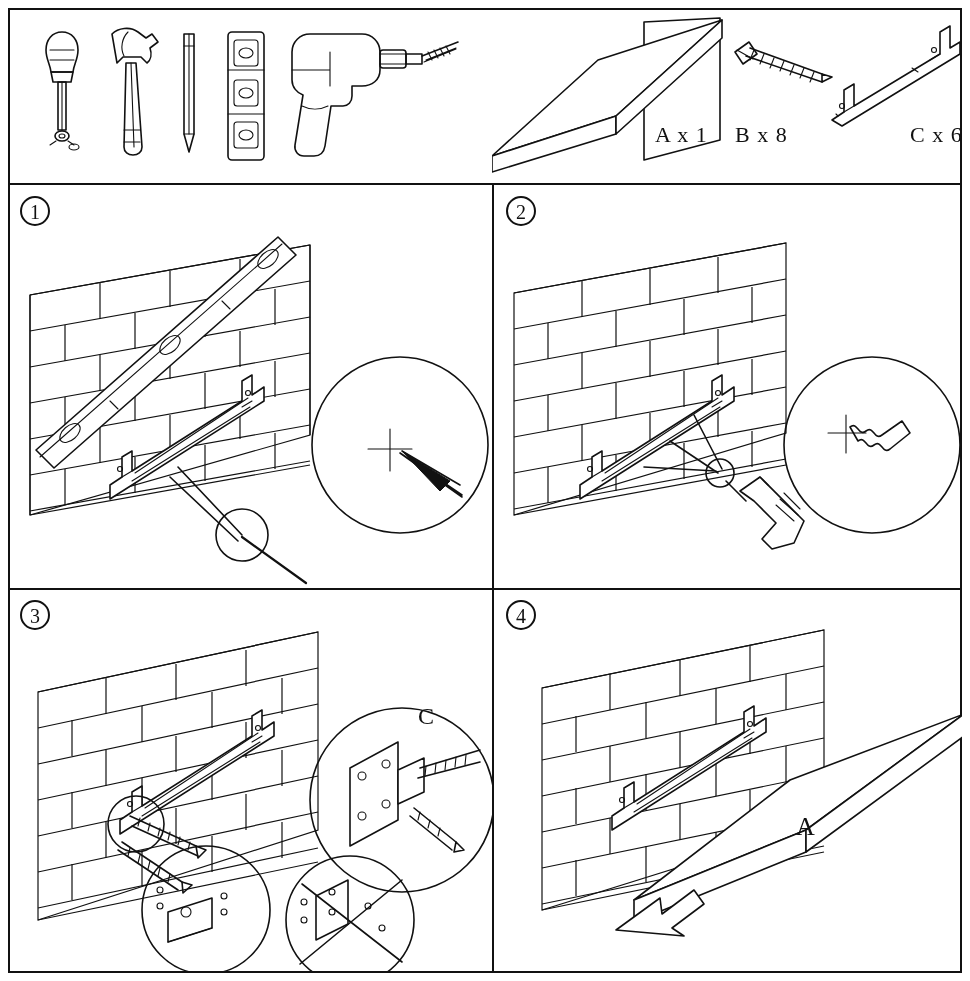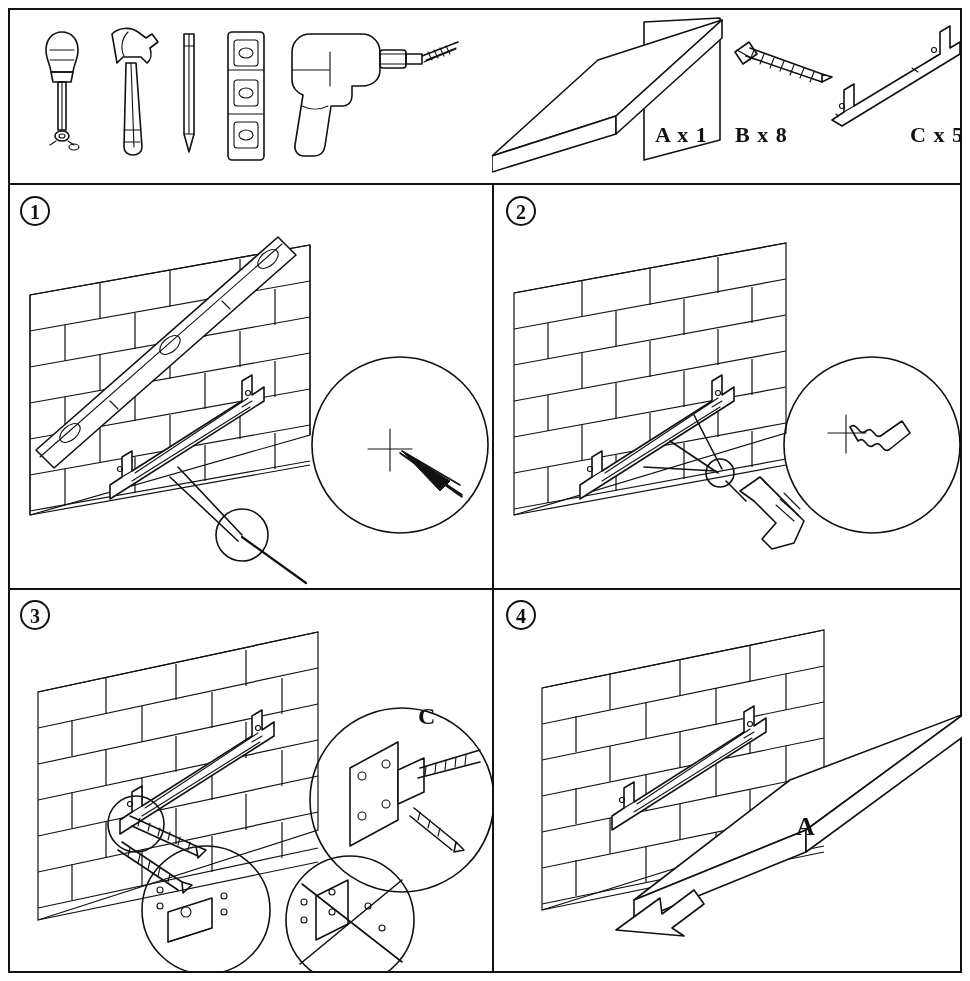--- a/index.html
+++ b/index.html
@@ -1,17 +1,17 @@
 <!DOCTYPE html>
 <html><head>
 <meta charset="utf-8">
 <style>
   html,body{margin:0;padding:0;background:#ffffff;}
   body{font-family:"Liberation Serif", serif;color:#111;}
-  .sheet{position:relative;width:970px;height:981px;background:#fff;overflow:hidden;font-weight:bold;}
+  .sheet{position:relative;width:970px;height:981px;background:#fff;overflow:hidden;}
   .frame{position:absolute;left:8px;top:8px;width:954px;height:965px;border:2px solid #111;box-sizing:border-box;}
   .hdivider{position:absolute;left:8px;width:954px;height:0;border-top:2px solid #111;}
   .vdivider{position:absolute;top:0;width:0;border-left:2px solid #111;}
   .cell{position:absolute;box-sizing:border-box;}
   .step-num{position:absolute;font-family:"Liberation Serif",serif;font-size:26px;line-height:1;color:#111;}
   .step-num .circle{display:inline-block;width:30px;height:30px;border:2px solid #111;border-radius:50%;text-align:center;line-height:28px;font-size:20px;box-sizing:border-box;}
   .partlabel{position:absolute;font-family:"Liberation Serif",serif;font-size:22px;letter-spacing:1px;color:#111;}
   .biglabel{position:absolute;font-family:"Liberation Serif",serif;font-size:26px;color:#111;}
   svg{display:block;}
   .ln{fill:none;stroke:#111;stroke-width:1.6;stroke-linejoin:round;stroke-linecap:round;}
@@ -110,21 +110,21 @@
         <path class="fillw" d="M340 110 l12 -8 l0 -22 l10 -6 l0 22 l86 -52 l0 -22 l10 -6 l0 22 l10 -6 l0 12 l-118 72z"></path>
         <path class="ln-f" d="M352 102 l10 -6 M438 50 l10 -6"></path>
         <path class="ln-f" d="M346 106 l-2 -2 M420 58 l6 4"></path>
         <circle class="ln-f" cx="350" cy="96" r="2.5"></circle>
         <circle class="ln-f" cx="442" cy="40" r="2.5"></circle>
       </g>
     </svg>
   </div>
   <div class="partlabel" style="left:655px;top:122px;">A x 1</div>
   <div class="partlabel" style="left:735px;top:122px;">B x 8</div>
-  <div class="partlabel" style="left:910px;top:122px;">C x 5</div>
+  <div class="partlabel" style="left:910px;top:122px;">C x 6</div>
 
   <div class="step-num" style="left:20px;top:196px;">
     <span class="circle">1</span>
   </div>
   <div class="cell" style="left:10px;top:185px;width:482px;height:402px;">
     <svg width="482" height="402" viewBox="0 0 482 402">
 
       <g>
         <path class="brick" d="M20 330 L20 110 L300 60 L300 250 Z" fill="none"></path>
         <path class="brick" d="M20 110 L300 60"></path>

